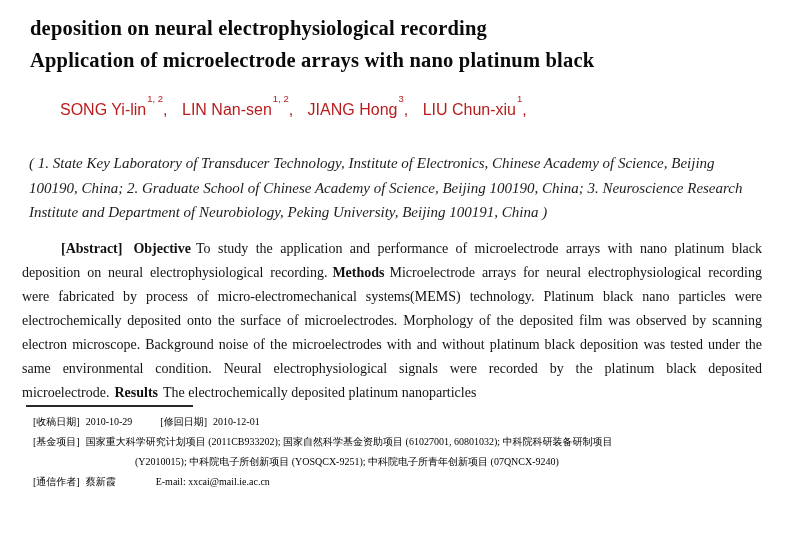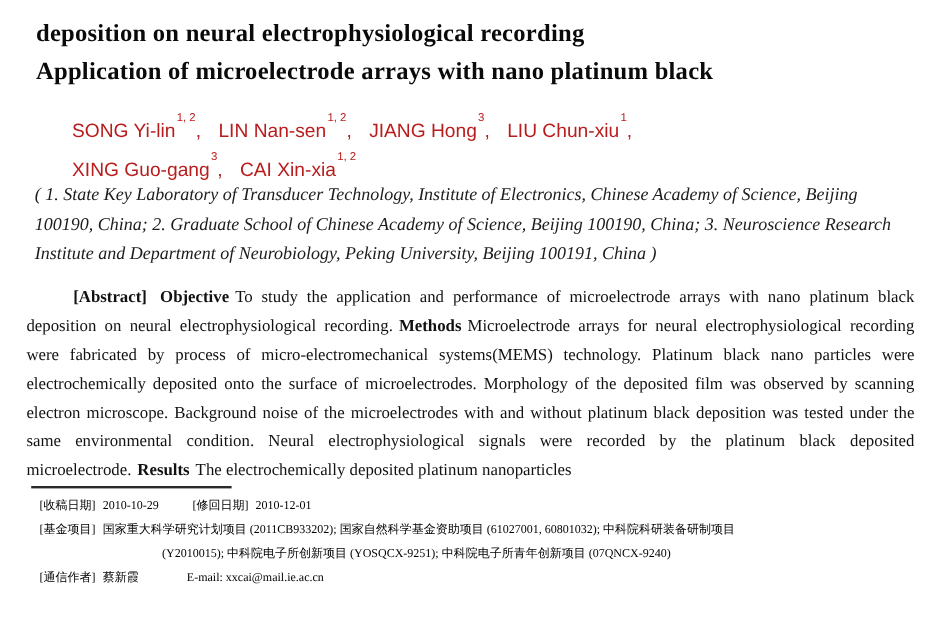--- a/index.html
+++ b/index.html
@@ -139,24 +139,20 @@
     <div>Application of microelectrode arrays with nano platinum black</div>
   </div>
 
   <div class="authors-block">
     <div>
       <span class="author"><span>SONG Yi-lin</span><sup class="author-sup">1, 2</sup><span class="author-sep">,</span></span>
       <span class="author"><span>LIN Nan-sen</span><sup class="author-sup">1, 2</sup><span class="author-sep">,</span></span>
       <span class="author"><span>JIANG Hong</span><sup class="author-sup">3</sup><span class="author-sep">,</span></span>
       <span class="author"><span>LIU Chun-xiu</span><sup class="author-sup">1</sup><span class="author-sep">,</span></span>
     </div>
-    <div>
-      <span class="author"><span>XING Guo-gang</span><sup class="author-sup">3</sup><span class="author-sep">,</span></span>
-      <span class="author"><span>CAI Xin-xia</span><sup class="author-sup">1, 2</sup><span class="author-sep"></span></span>
-    </div>
   </div>
 
   <div class="affiliations-block">( 1. State Key Laboratory of Transducer Technology,  Institute of Electronics,  Chinese Academy of Science,  Beijing 100190, China;  2.  Graduate School of Chinese Academy of Science,  Beijing 100190, China;  3.  Neuroscience Research Institute and Department of Neurobiology,  Peking University,  Beijing 100191, China )</div>
 
   <div class="abstract-block">
     <span class="abstract-label">[Abstract]</span><span class="section-word">Objective</span><span>To study the application and performance of microelectrode arrays with nano platinum black deposition on neural electrophysiological recording.</span><span class="section-word">Methods</span><span>Microelectrode arrays for neural electrophysiological recording were fabricated by process of micro-electromechanical systems(MEMS)  technology.  Platinum black nano particles were electrochemically deposited onto the surface of microelectrodes.  Morphology of the deposited film was observed by scanning electron microscope.  Background noise of the microelectrodes with and without platinum black deposition was tested under the same environmental condition.  Neural electrophysiological signals were recorded by the platinum black deposited microelectrode.</span><span class="section-word">Results</span><span>The electrochemically deposited platinum nanoparticles</span>
   </div>
 
   <div class="footnote-rule"></div>
 

